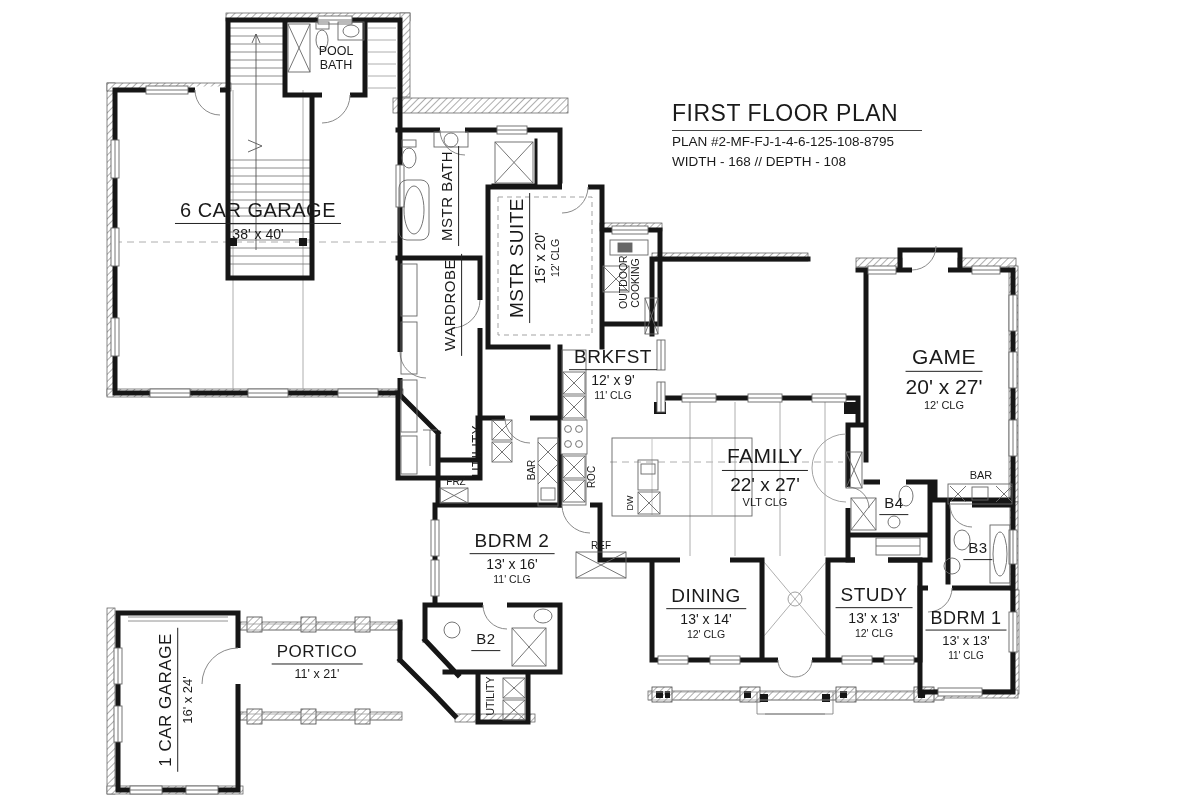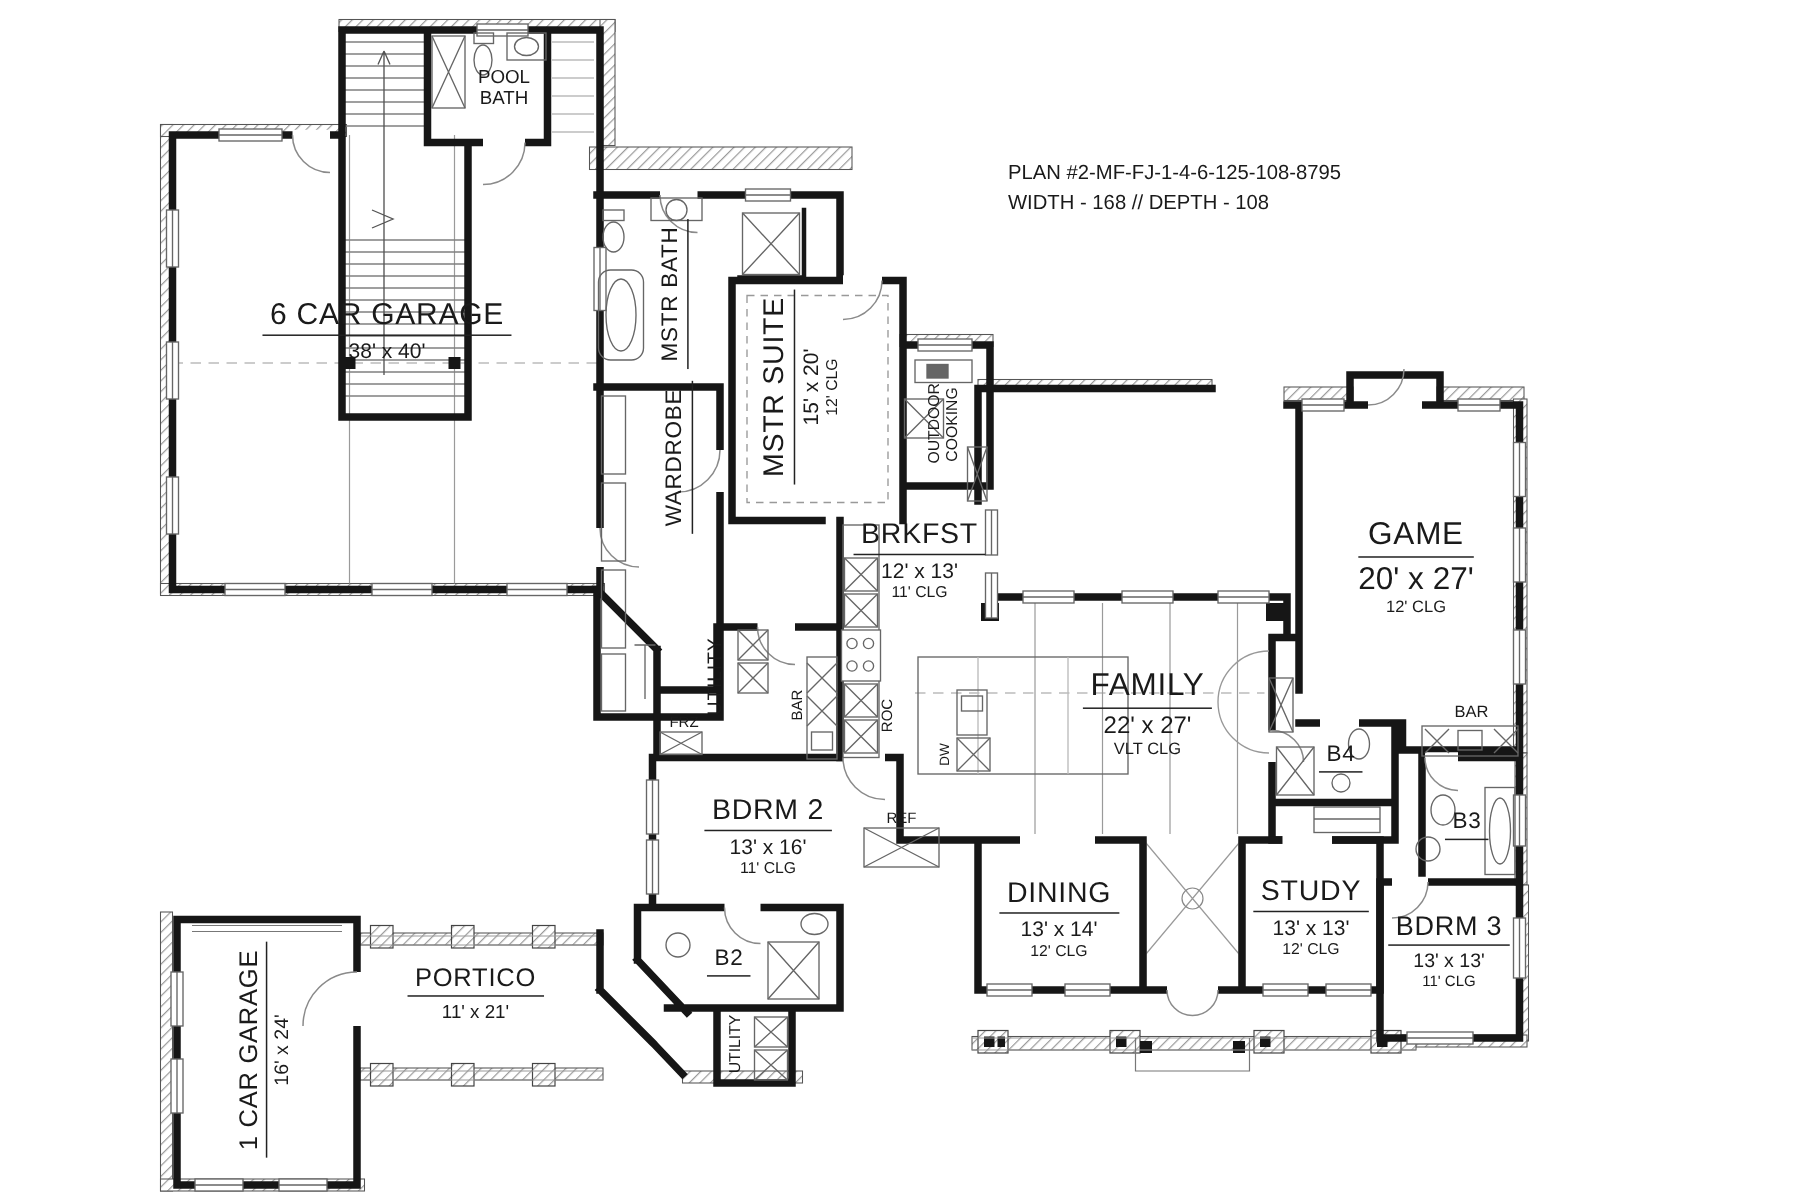--- a/index.html
+++ b/index.html
@@ -337,33 +337,33 @@
   <span class="clg">12' CLG</span>
 </div>
 
 <div class="lbl v wrap" style="left:630px;top:283px;width:52px;font-size:10.5px">
   <span style="display:inline">OUTDOOR COOKING</span>
 </div>
 
 
 <div class="lbl" style="left:613px;top:374px">
   <span class="nm u">BRKFST</span>
-  <span class="dim">12' x 13'</span>
+  <span class="dim">12' x 9'</span>
   <span class="clg">11' CLG</span>
 </div>
 
 <div class="lbl" style="left:944px;top:378px">
   <span class="nm u" style="font-size:21px">GAME</span>
   <span class="dim" style="font-size:21px">20' x 27'</span>
   <span class="clg" style="font-size:11px">12' CLG</span>
 </div>
 
 <div class="lbl" style="left:765px;top:476px">
   <span class="nm u" style="font-size:21px">FAMILY</span>
-  <span class="dim" style="font-size:16px">22' x 27'</span>
+  <span class="dim" style="font-size:19px">22' x 27'</span>
   <span class="clg" style="font-size:11px">VLT CLG</span>
 </div>
 
 <div class="lbl v" style="left:477px;top:451px">
   <span style="font-size:13px;letter-spacing:.5px">UTILITY</span>
 </div>
 
 <div class="lbl" style="left:456px;top:482px;font-size:10px">
   <span style="display:inline">FRZ</span>
 </div>
@@ -416,33 +416,34 @@
   <span class="clg">12' CLG</span>
 </div>
 
 <div class="lbl" style="left:874px;top:612px">
   <span class="nm u">STUDY</span>
   <span class="dim">13' x 13'</span>
   <span class="clg">12' CLG</span>
 </div>
 
 <div class="lbl" style="left:966px;top:634px">
-  <span class="nm u" style="font-size:18px">BDRM 3</span>
+  <span class="nm u" style="font-size:18px">BDRM 1</span>
   <span class="dim" style="font-size:13px">13' x 13'</span>
   <span class="clg" style="font-size:10px">11' CLG</span>
 </div>
 
 <div class="lbl" style="left:317px;top:662px">
   <span class="nm u" style="font-size:17px">PORTICO</span>
   <span class="dim" style="font-size:12.5px">11' x 21'</span>
 </div>
 
 <div class="lbl v" style="left:176px;top:700px">
   <span class="nm u" style="font-size:17px">1 CAR GARAGE</span>
   <span class="dim" style="font-size:13px">16' x 24'</span>
 </div>
 
 <div id="titleblock">
+  <div class="t">FIRST FLOOR PLAN</div>
   <div class="s">PLAN #2-MF-FJ-1-4-6-125-108-8795</div>
   <div class="s">WIDTH - 168 // DEPTH - 108</div>
 </div>
 
 </div>
 
 </body></html>

